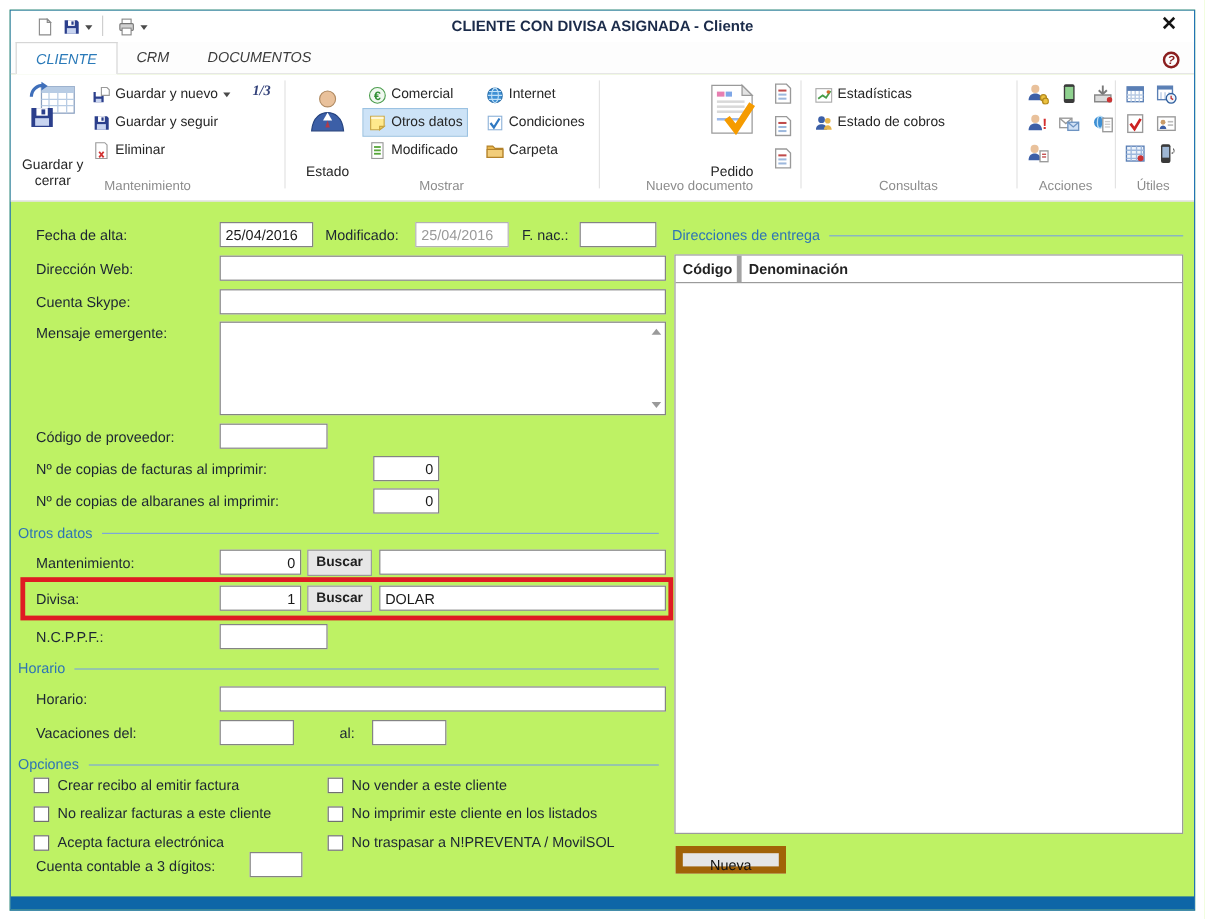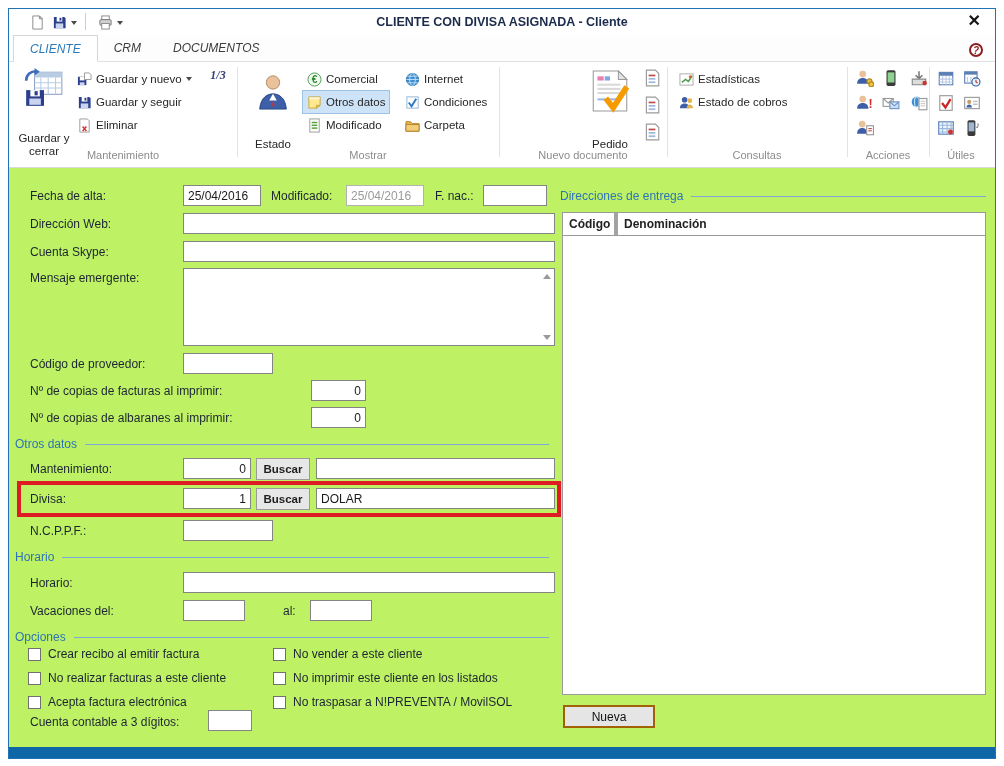--- a/index.html
+++ b/index.html
@@ -63,21 +63,21 @@
   .sarrow.down { bottom:5px; border-top:5px solid #9a9a9a; }
   .chk { position:absolute; display:flex; align-items:center; gap:7px; font-size:12px; color:#1c2533; white-space:nowrap; }
   .chk .box { width:13px; height:13px; border:1px solid #707070; background:#fff; flex:none; cursor:pointer; }
   .redbox { position:absolute; border:4px solid #df1b23; pointer-events:none; z-index:5; }
 
   
   .dtable { position:absolute; border:1px solid #9b9b9b; background:#fff; }
   .dtable .hdr { height:23px; border-bottom:1px solid #9b9b9b; display:flex; font-size:12px; font-weight:700; color:#222; }
   .dtable .c1 { width:55px; border-right:4px solid #a3a3a3; display:flex; align-items:center; padding-left:6px; }
   .dtable .c2 { display:flex; align-items:center; padding-left:6px; }
-  .nueva-btn { position:absolute; width:92px; height:23px; background:#e5e5e5; border:2px solid #a16207;
+  .nueva-btn { position:absolute; width:92px; height:23px; background:#e5e5e5; border:6px solid #a16207;
     font-size:12px; color:#111; text-align:center; line-height:21px; cursor:pointer; }
 
   .bottombar { position:absolute; left:0; right:0; bottom:0; height:11px; background:#0e66a7; }
 </style>
 </head>
 <body>
 
 <div class="window">
 
   <div class="titlebar">

